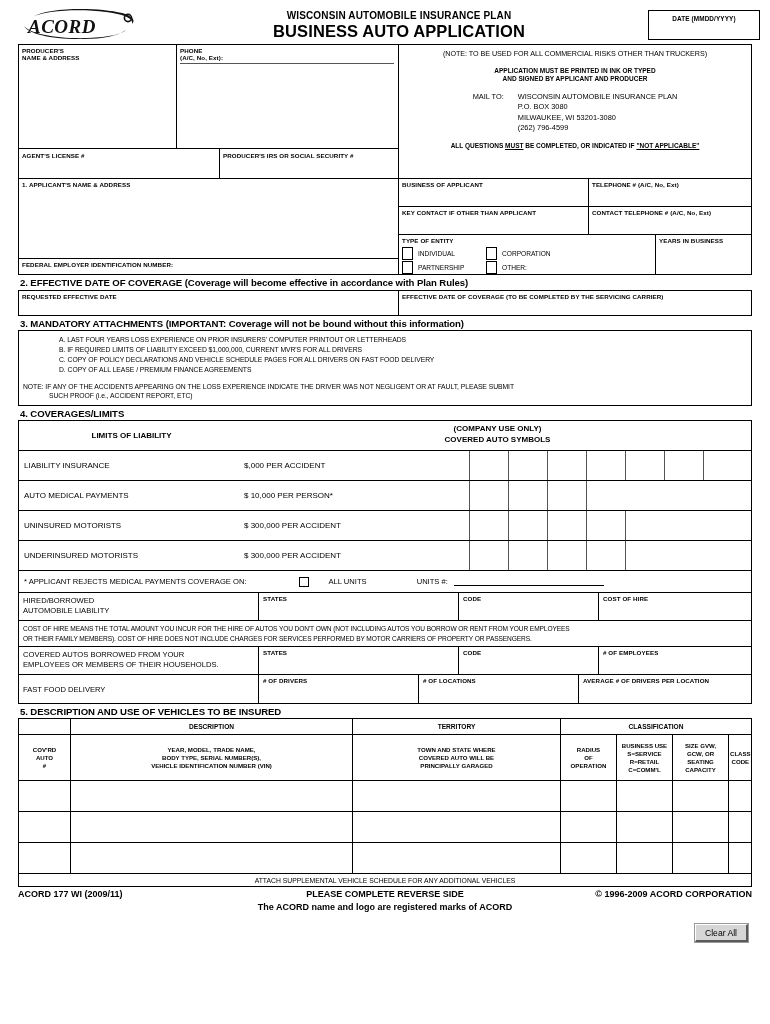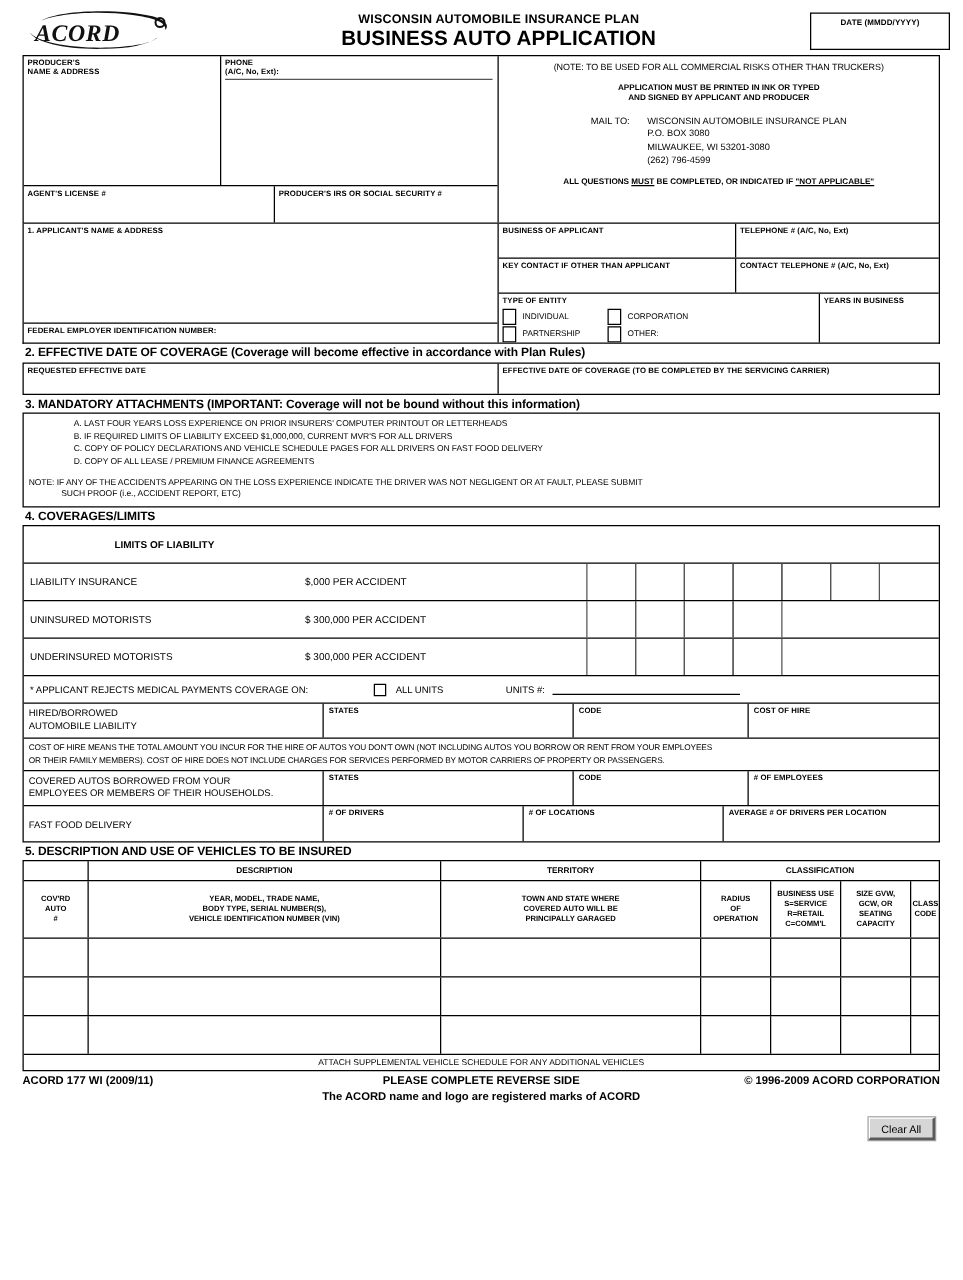--- a/index.html
+++ b/index.html
@@ -87,21 +87,21 @@
               font-size: 8px; font-weight: bold; text-align: center; }
   .s4-h-sym { flex: 1; text-align: center; font-size: 8px; font-weight: bold; line-height: 1.35; padding-top: 3px; }
   .cov-row { display: flex; height: 30px; border-bottom: 1.2px solid #000; position: relative; justify-content: flex-end; }
   .cov-name { width: 225px; flex: 0 0 225px; font-size: 8px; display: flex; align-items: center; padding-left: 5px; }
   .cov-lim { width: 225px; flex: 0 0 225px; font-size: 8px; display: flex; align-items: center; }
   .cov-lim .dol { }
   .cov-sym { flex: 1; display: flex; }
   .sym-cell { width: 40px; border-left: 1.1px solid #555; border-right: 1.1px solid #555; margin-right: -1.1px; }
   .rej-row { display: flex; align-items: center; height: 22px; border-bottom: 1.2px solid #000; font-size: 7.6px; padding-left: 5px; }
   .rej-row .sp1 { padding-left: 52px; }
-  .rej-row .sp2 { padding-left: 8px; }
+  .rej-row .sp2 { padding-left: 8px; margin-left: 12px; }
   .rej-row .sp3 { padding-left: 50px; }
   .rej-line { display: inline-block; width: 150px; border-bottom: 1px solid #000; margin-left: 6px; height: 9px; }
   .hb-row { display: flex; height: 28px; border-bottom: 1.2px solid #000; }
   .hb-row > div { padding: 2px 0 0 4px; }
   .hb-c1 { width: 240px; flex: 0 0 240px; border-right: 1.2px solid #000; font-size: 7.6px; line-height: 1.28; padding-top: 3px !important; }
   .hb-c2 { width: 200px; flex: 0 0 200px; border-right: 1.2px solid #000; }
   .hb-c3 { width: 140px; flex: 0 0 140px; border-right: 1.2px solid #000; }
   .hb-c4 { flex: 1; }
   .coh-note { font-size: 6.6px; line-height: 1.42; padding: 3px 4px 3px 4px; border-bottom: 1.2px solid #000; letter-spacing: -.1px; }
   .ffd-row { display: flex; height: 28px; border-bottom: 1.2px solid #000; }
@@ -284,38 +284,53 @@
       <div class="s3-note">
         <span>NOTE: IF ANY OF THE ACCIDENTS APPEARING ON THE LOSS EXPERIENCE INDICATE THE DRIVER WAS NOT NEGLIGENT OR AT FAULT, PLEASE SUBMIT</span>
         <span class="ind">SUCH PROOF (i.e., ACCIDENT REPORT, ETC)</span>
       </div>
     </div>
 
     <div class="sec-head">4. COVERAGES/LIMITS</div>
     <div class="sec4box">
       <div class="s4-head">
         <div class="s4-h-lim">LIMITS OF LIABILITY</div>
+        <div class="s4-h-sym">
+          <div>(COMPANY USE ONLY)</div>
+          <div>COVERED AUTO SYMBOLS</div>
+        </div>
       </div>
 
       <div class="cov-row">
         <div class="cov-name">LIABILITY INSURANCE</div>
         <div class="cov-lim">
           <span>$</span>
           <span class="dol">,000 PER ACCIDENT</span>
         </div>
         <div class="cov-sym">
           <div class="sym-cell"></div>
           <div class="sym-cell"></div>
           <div class="sym-cell"></div>
           <div class="sym-cell"></div>
           <div class="sym-cell"></div>
           <div class="sym-cell"></div>
         </div>
       </div>
 
+      <div class="cov-row">
+        <div class="cov-name">AUTO MEDICAL PAYMENTS</div>
+        <div class="cov-lim">
+          <span>$ 10,000 PER PERSON*</span>
+        </div>
+        <div class="cov-sym">
+          <div class="sym-cell"></div>
+          <div class="sym-cell"></div>
+          <div class="sym-cell"></div>
+        </div>
+      </div>
 
       <div class="cov-row">
         <div class="cov-name">UNINSURED MOTORISTS</div>
         <div class="cov-lim">
           <span>$ 300,000 PER ACCIDENT</span>
         </div>
         <div class="cov-sym">
           <div class="sym-cell"></div>
           <div class="sym-cell"></div>
           <div class="sym-cell"></div>

